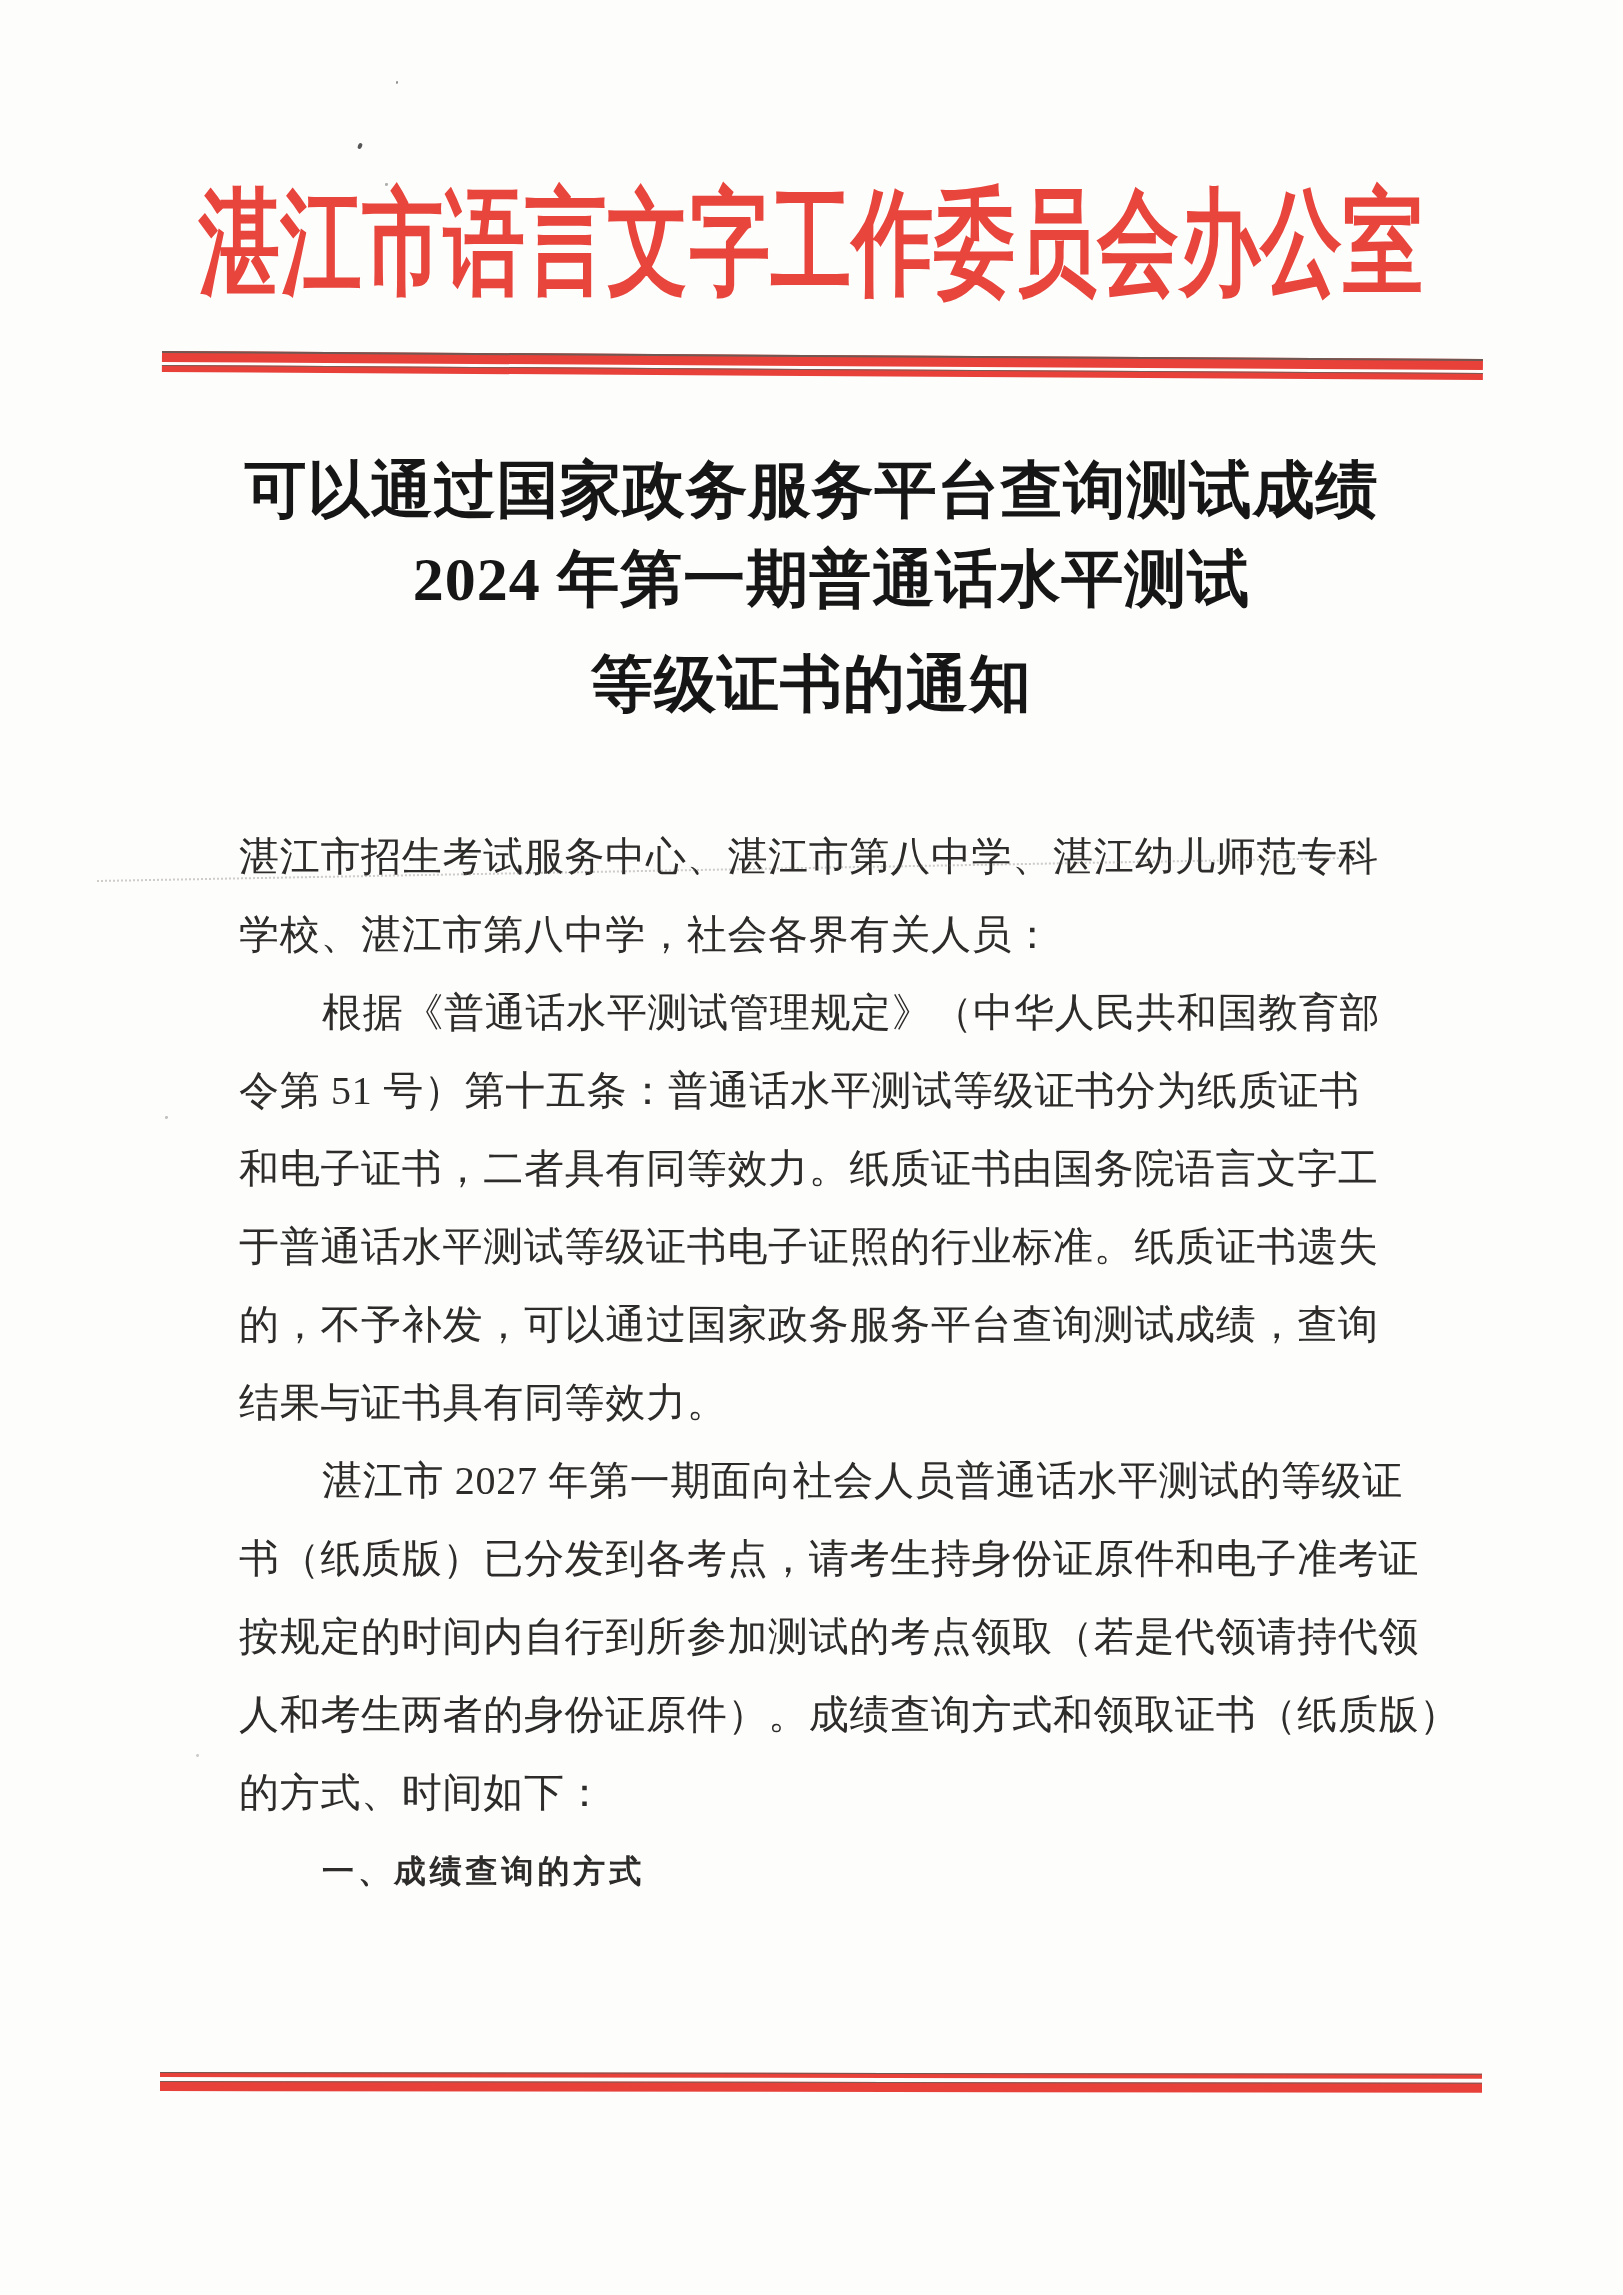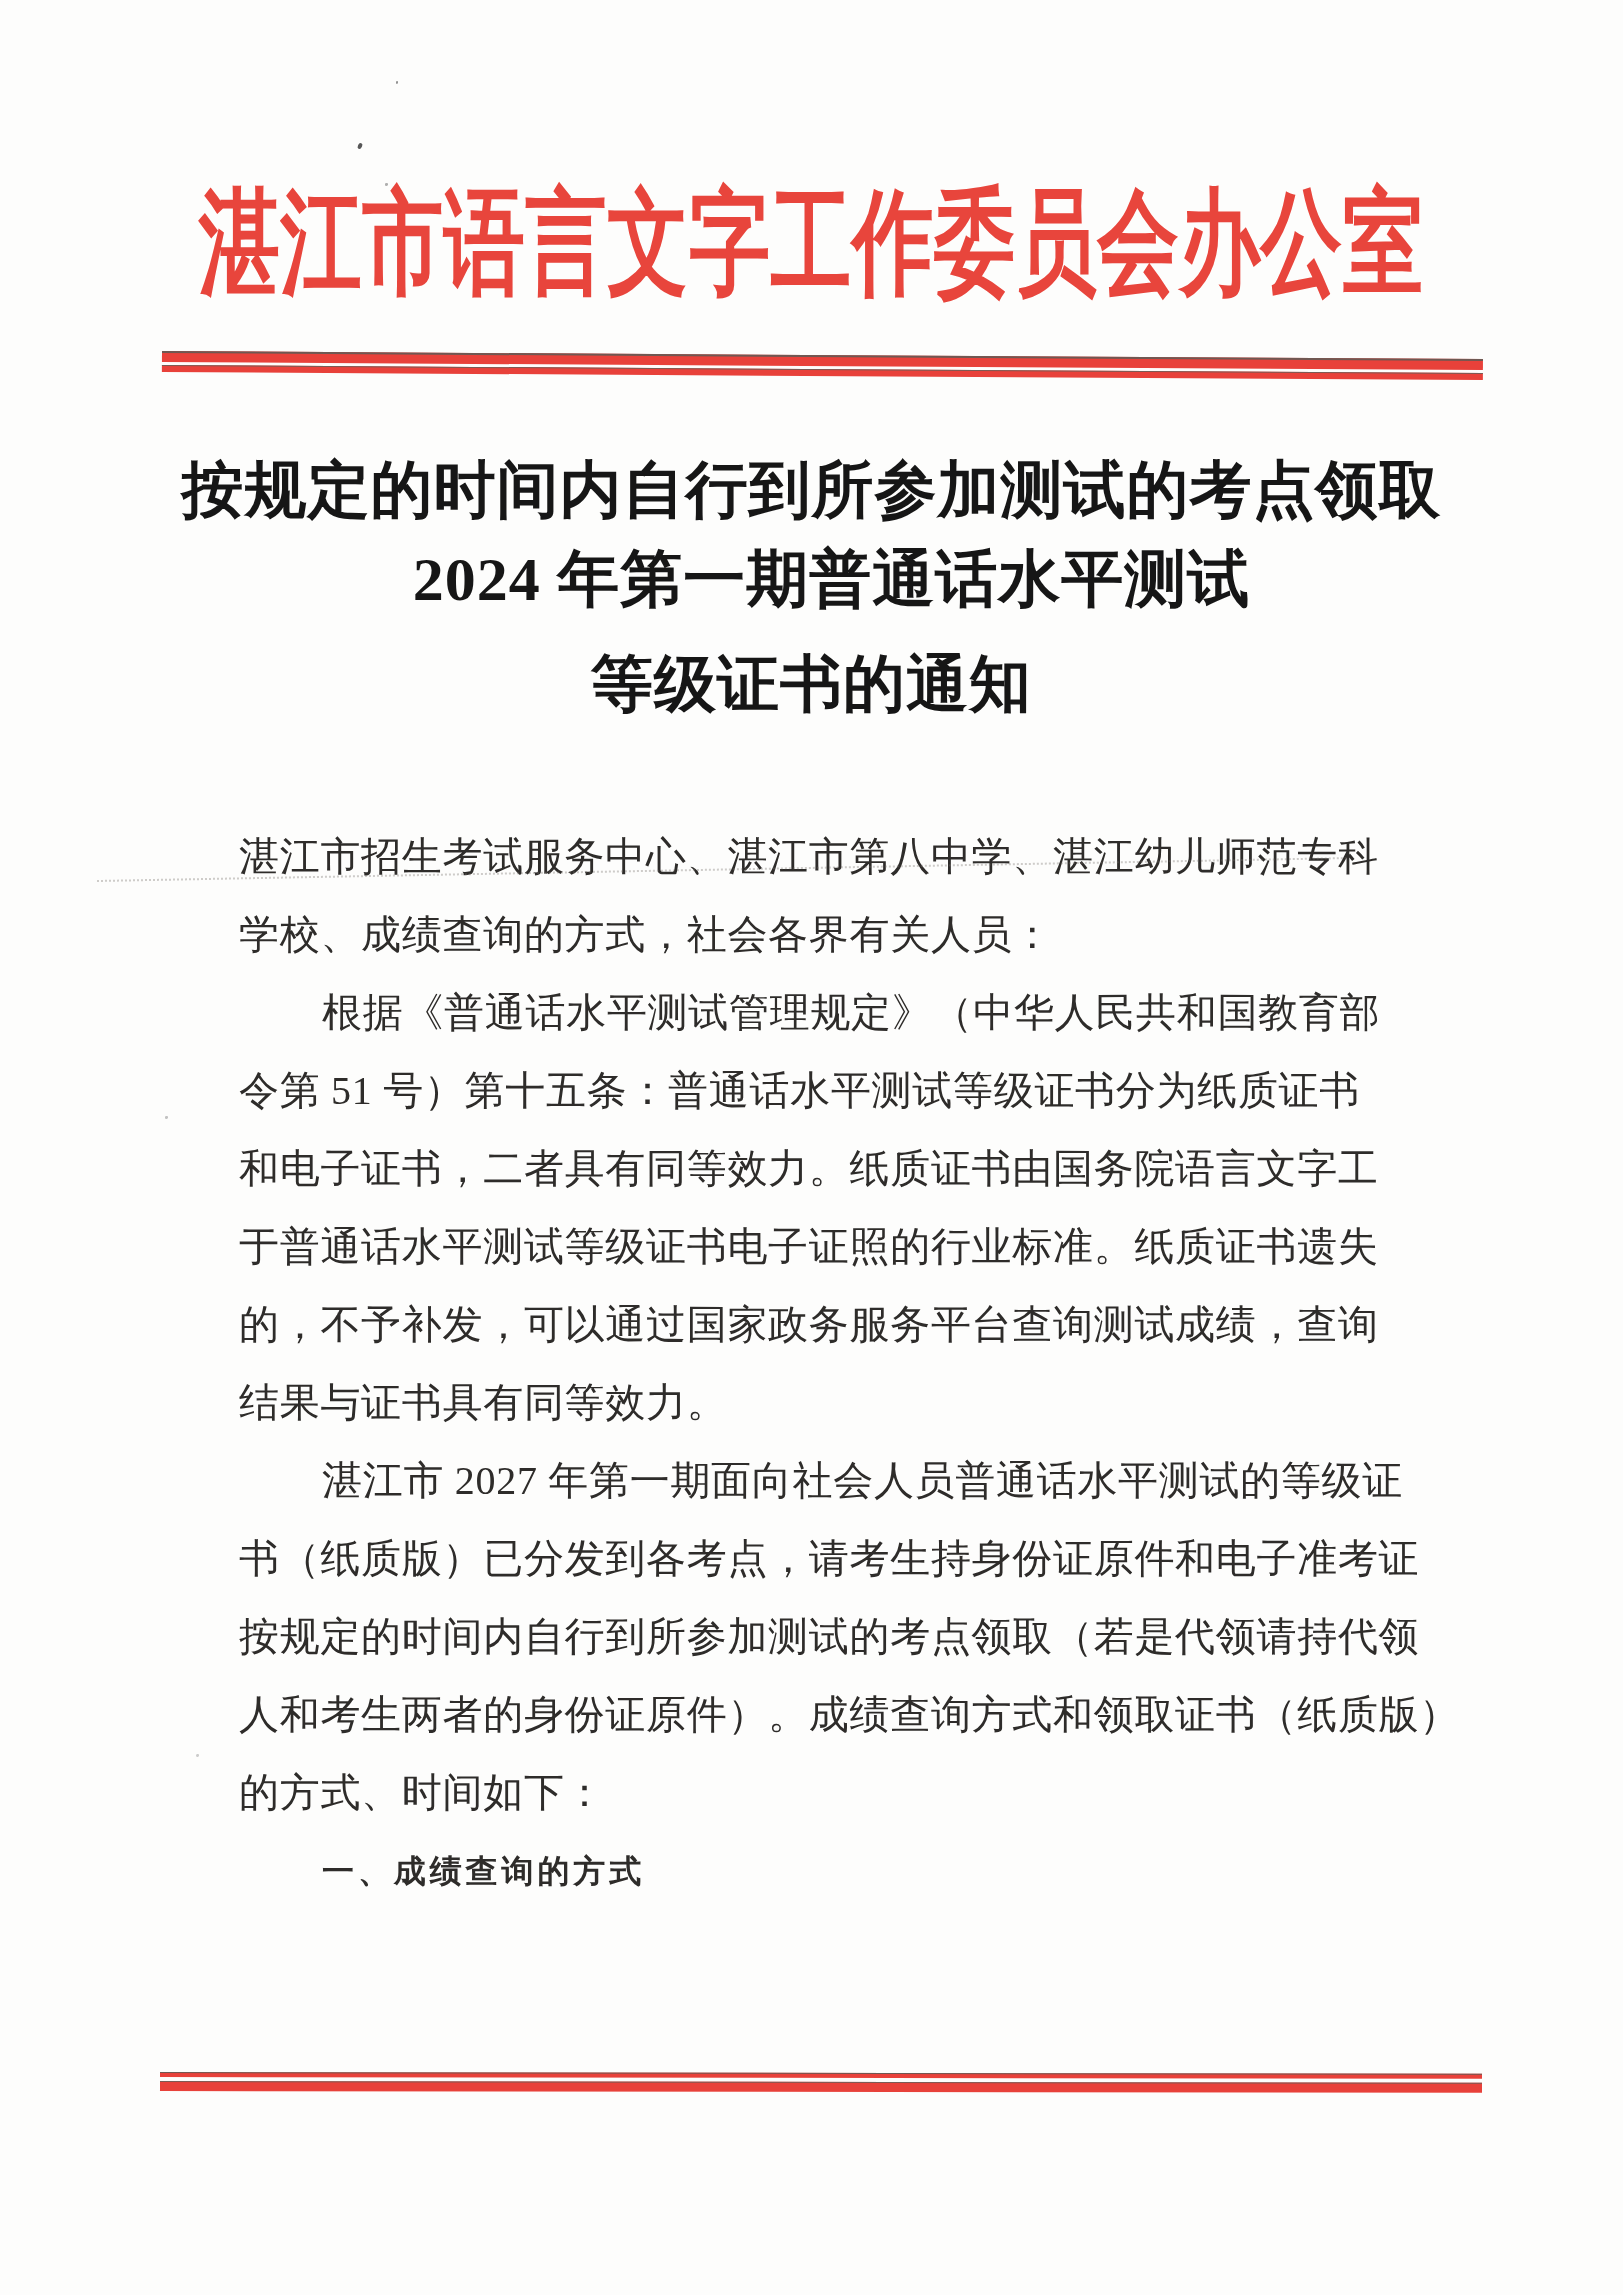--- a/index.html
+++ b/index.html
@@ -90,27 +90,27 @@
 
 <div class="page">
 
   <div class="letterhead">湛江市语言文字工作委员会办公室</div>
 
   <div class="rule rule-top">
     <div class="bar bar1"></div>
     <div class="bar bar2"></div>
   </div>
 
-  <div class="doc-title dt1">按规定的时间内自行到所参加测试的考点领取</div>
+  <div class="doc-title dt1">可以通过国家政务服务平台查询测试成绩</div>
   <div class="doc-title dt2">2024 年第一期普通话水平测试</div>
   <div class="doc-title dt3">等级证书的通知</div>
 
   <div class="body-block">
     <div class="body-line">湛江市招生考试服务中心、湛江市第八中学、湛江幼儿师范专科</div>
-    <div class="body-line">学校、成绩查询的方式，社会各界有关人员：</div>
+    <div class="body-line">学校、湛江市第八中学，社会各界有关人员：</div>
     <div class="body-line indent">根据《普通话水平测试管理规定》（中华人民共和国教育部</div>
     <div class="body-line">令第 51 号）第十五条：普通话水平测试等级证书分为纸质证书</div>
     <div class="body-line">和电子证书，二者具有同等效力。纸质证书由国务院语言文字工</div>
     <div class="body-line">于普通话水平测试等级证书电子证照的行业标准。纸质证书遗失</div>
     <div class="body-line">的，不予补发，可以通过国家政务服务平台查询测试成绩，查询</div>
     <div class="body-line">结果与证书具有同等效力。</div>
     <div class="body-line indent">湛江市 2027 年第一期面向社会人员普通话水平测试的等级证</div>
     <div class="body-line">书（纸质版）已分发到各考点，请考生持身份证原件和电子准考证</div>
     <div class="body-line">按规定的时间内自行到所参加测试的考点领取（若是代领请持代领</div>
     <div class="body-line">人和考生两者的身份证原件）。成绩查询方式和领取证书（纸质版）</div>

